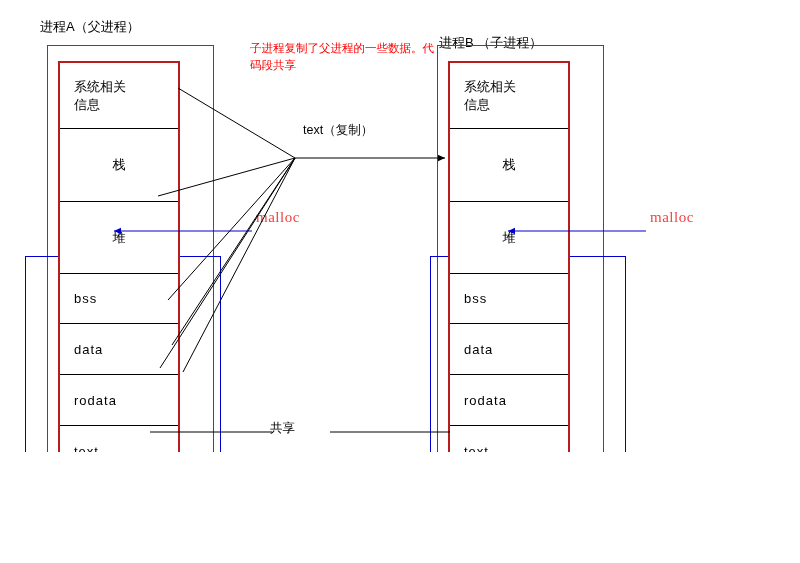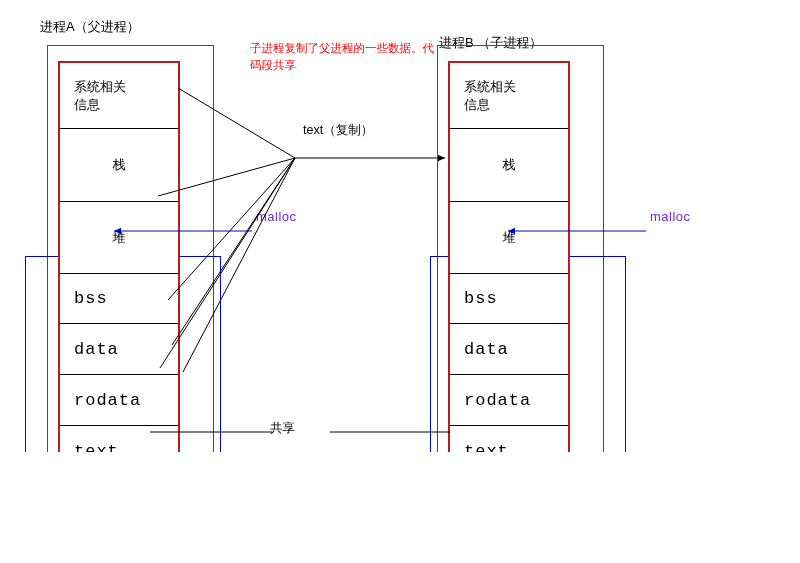--- a/index.html
+++ b/index.html
@@ -47,22 +47,22 @@
   .mem-cell:last-child {
     border-bottom: none;
   }
   .cell-cn {
     font-family: "Liberation Sans", sans-serif;
     font-size: 13px;
     line-height: 1.35;
     white-space: pre-line;
   }
   .cell-mono {
-    font-family: Liberation Mono, monospace;
-    font-size: 17px;
+    font-family: Liberation Sans, sans-serif;
+    font-size: 13px;
     letter-spacing: 1px;
   }
   .cell-center {
     justify-content: center;
     padding-left: 0;
   }
   .red-box {
     position: absolute;
     border: 1px solid #ff0000;
     box-sizing: border-box;
@@ -76,23 +76,23 @@
     position: absolute;
     color: #ff0000;
     font-size: 11.5px;
     font-family: Liberation Mono, monospace;
     line-height: 1.45;
     width: 190px;
     margin-top: 15px;
   }
   .label-blue {
     position: absolute;
-    color: #6d28d9;
-    font-family: Liberation Sans, sans-serif;
-    font-size: 13px;
+    color: #ef4444;
+    font-family: Liberation Serif, serif;
+    font-size: 15px;
     letter-spacing: 0.5px;
   }
   .label-black {
     position: absolute;
     color: #000000;
     font-size: 12.5px;
     font-family: "Liberation Sans", sans-serif;
     white-space: nowrap;
   }
 </style>

